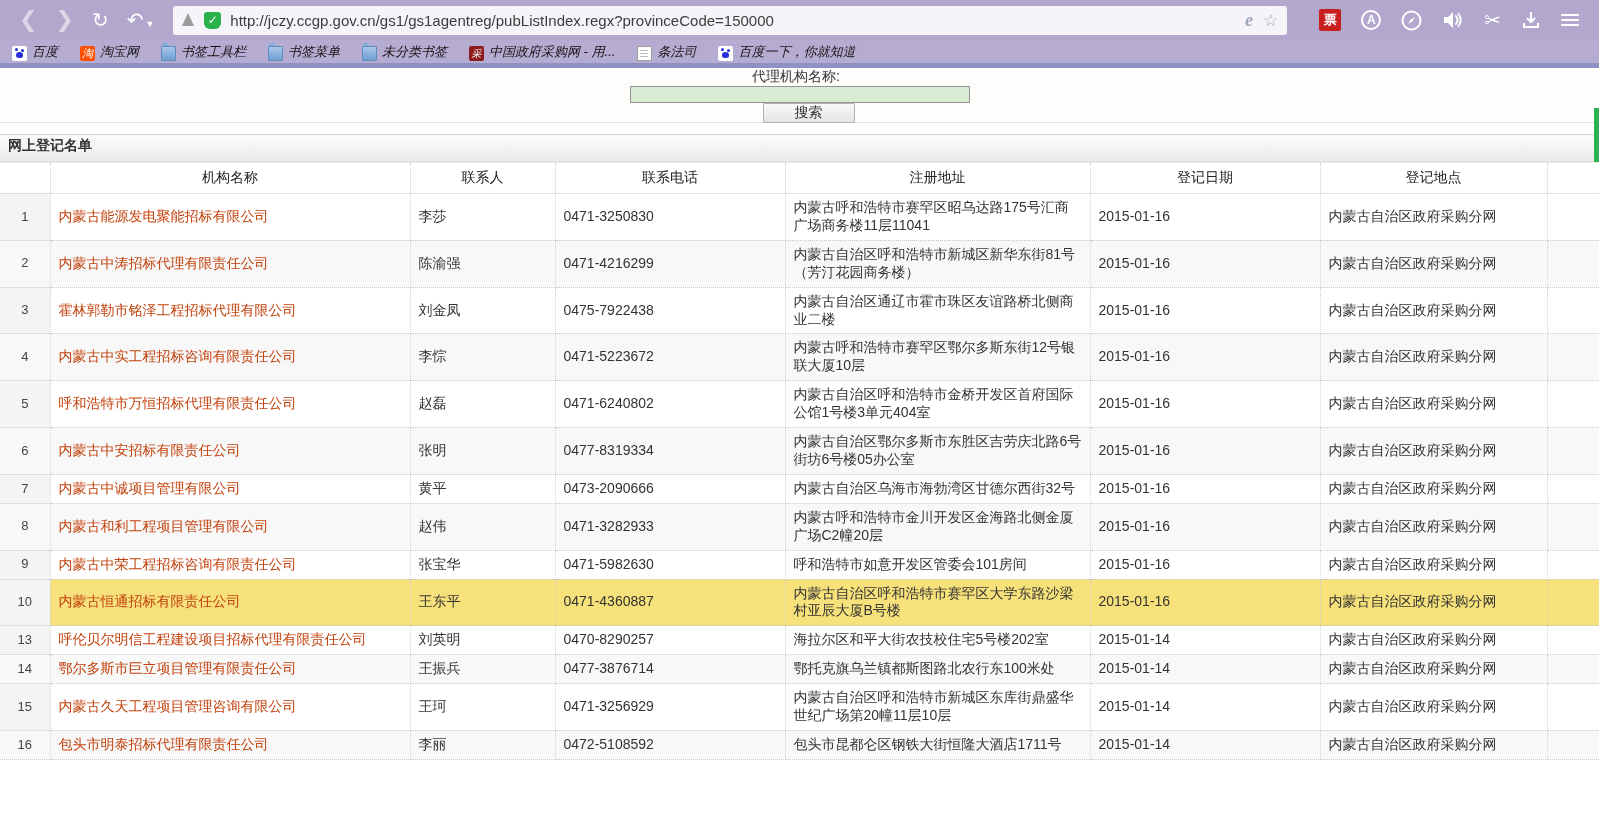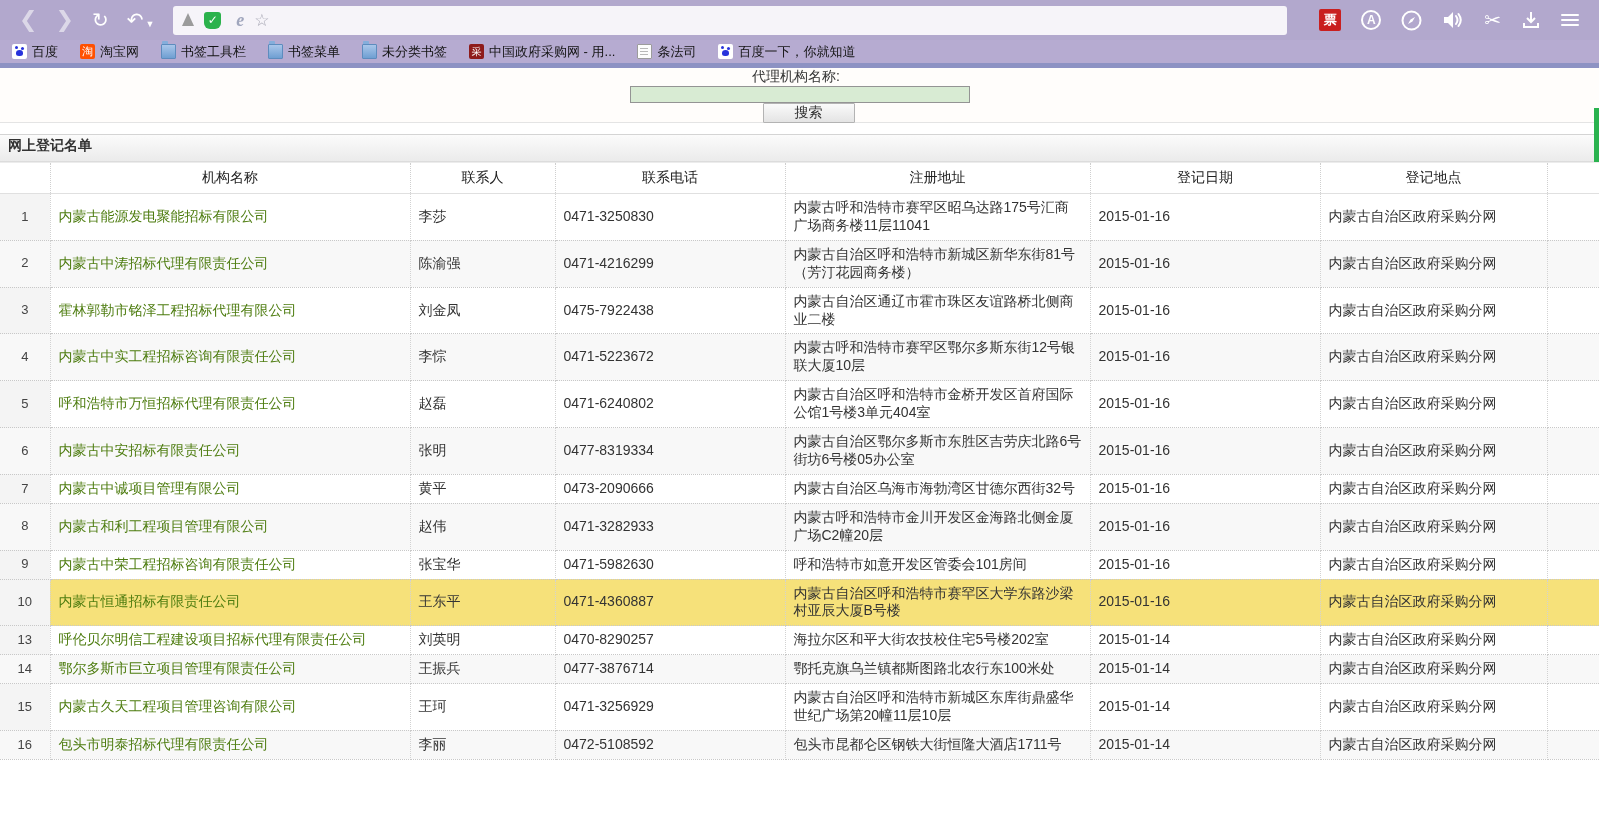--- a/index.html
+++ b/index.html
@@ -23,21 +23,21 @@
   .right-icons { display:flex; align-items:center; margin-left:12px; }
   .ric { margin:0 10px; color:#fff; display:flex; align-items:center; }
   .ticket { width:22px; height:22px; background:#c91f1f; color:#fff; font-size:13px; text-align:center;
     line-height:22px; border-radius:2px; font-weight:bold; }
   .circle-a { width:20px; height:20px; border:2px solid #fff; border-radius:50%; color:#fff; font-size:12px;
     font-weight:bold; text-align:center; line-height:17px; }
   svg.wicon { display:block; }
   .hamburger div { width:18px; height:2px; background:#fff; margin:3px 0; border-radius:1px; }
 
   .bookmarks { height:23px; background:#b6abd1; display:flex; align-items:center; padding:0 12px; font-size:13px; color:#141414; }
-  .bm { display:flex; align-items:center; margin-right:22px; white-space:nowrap; }
+  .bm { display:flex; align-items:flex-end; margin-right:22px; white-space:nowrap;font-style:italic; }
   .bm-icon { width:15px; height:15px; border-radius:2px; display:inline-block; margin-right:5px; position:relative; flex:none; }
   .bm-icon.baidu-paw { background:#fff; }
   .bm-icon.baidu-paw::after { content:""; position:absolute; left:4px; top:6px; width:7px; height:6px;
     background:#2732dc; border-radius:50% 50% 42% 42%; }
   .bm-icon.baidu-paw::before { content:""; position:absolute; top:2px; left:3px; width:3px; height:3px;
     background:#2732dc; border-radius:50%; box-shadow:6px 1px 0 #2732dc; }
   .bm-icon.taobao { background:#ff5000; color:#fff; font-size:11px; text-align:center; line-height:15px; }
   .bm-icon.folder { background:linear-gradient(#a9c6ea,#6f9fd2); border:1px solid #5d8cbe; border-radius:1px; }
   .bm-icon.folder::before { content:""; position:absolute; top:-4px; left:0; width:6px; height:3px;
     background:#85aedb; border-radius:1px 1px 0 0; }
@@ -59,38 +59,39 @@
 
   table.grid { width:1599px; border-collapse:collapse; table-layout:fixed; font-size:14px; color:#333; }
   .grid thead th { font-weight:normal; text-align:center; padding:6px 8px; color:#222;
     border-bottom:1px solid #e0e0e0; border-right:1px dotted #cfcfcf; border-top:1px solid #ececec; background:#fff; }
   .grid thead th:last-child { border-right:none; }
   .grid td { padding:5px 8px; border-bottom:1px dotted #c8c8c8; border-right:1px dotted #d2d2d2;
     vertical-align:middle; line-height:1.28; word-break:break-all; }
   .grid td:last-child { border-right:none; }
   .grid tbody tr:nth-child(even) td { background:#f8f8f8; }
   .grid td.num { background:#f4f4f4; text-align:center; color:#444; font-size:13px; }
-  a.company { color:#4d7c0f; text-decoration:none; }
+  a.company { color:#c2410c; text-decoration:none; }
   .grid tbody tr.hl td { background:#f6e17a; }
   .grid tbody tr.hl td.num { background:#f4f4f4; }
 
   .green-thumb { position:absolute; right:0; top:108px; width:5px; height:54px; background:#2ab34f; }
 </style>
 </head>
 <body>
 
 <div class="toolbar">
   <span class="navbtn">❮</span>
   <span class="navbtn">❯</span>
   <span class="navbtn active">↻</span>
   <span class="navbtn active">↶<span class="caret">▼</span></span>
 
   <div class="addressbar">
     <span class="rocket"></span>
     <span class="shield">✓</span>
+    <span class="url">http://jczy.ccgp.gov.cn/gs1/gs1agentreg/pubListIndex.regx?provinceCode=150000</span>
     <span class="ie-e">e</span>
     <span class="star">☆</span>
   </div>
 
   <div class="right-icons">
     <span class="ric">
         <span class="ticket">票</span>
       </span>
     <span class="ric">
         <span class="circle-a">A</span>

